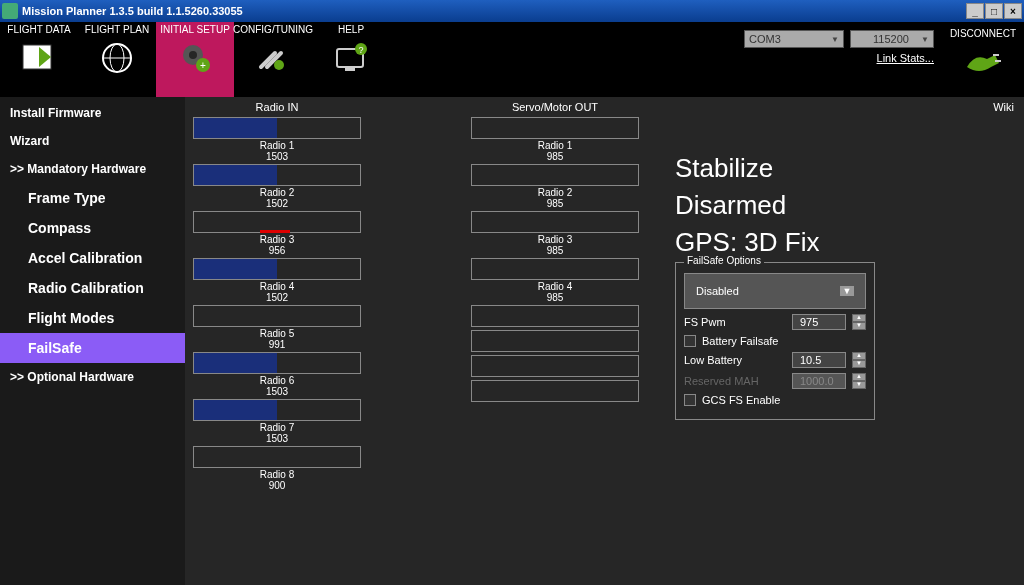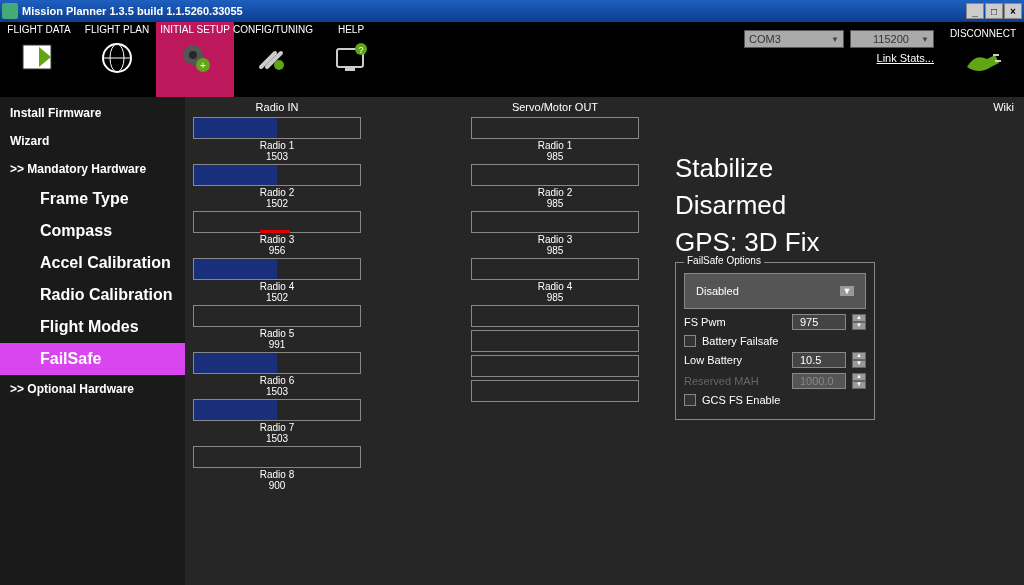--- a/index.html
+++ b/index.html
@@ -23,22 +23,22 @@
 .combo { background: #aaa; color: #333; font-size: 11px; padding: 1px 4px; width: 100px; height: 18px; border: 1px solid #555; display: flex; align-items: center; justify-content: space-between; }
 .combo.small { width: 84px; padding-left: 22px; }
 .combo .arrow { font-size: 8px; color: #444; }
 .link-stats { color: #fff; font-size: 11px; text-decoration: underline; cursor: pointer; }
 .disconnect { position: absolute; right: 8px; top: 6px; text-align: center; font-size: 10px; }
 .plug-icon { width: 44px; height: 34px; margin-top: 4px; }
 
 .main { display: flex; height: calc(100% - 97px); }
 .sidebar { width: 185px; background: #1a1a1a; display: flex; flex-direction: column; padding-top: 2px; }
 .sidebar-item { padding: 7px 10px; font-size: 12px; font-weight: bold; cursor: pointer; color: #fff; position: relative; }
-.sidebar-item.sub { padding-left: 40px; font-weight: bold; font-size: 16px; }
-.sidebar-item.active { background: #d946ef; }
+.sidebar-item.sub { padding-left: 28px; font-weight: bold; font-size: 14px; }
+.sidebar-item.active { background: #8b5cf6; }
 .sidebar-item.active::after { content:''; position:absolute; right:-10px; top:0; border-top:15px solid transparent; border-bottom:15px solid transparent; border-left:10px solid #5fa516; }
 
 .content { flex: 1; background: #262626; padding: 4px 8px; position: relative; }
 .wiki { position: absolute; right: 10px; top: 4px; font-size: 11px; cursor: pointer; }
 
 .columns { display: flex; gap: 20px; }
 .col { display: flex; flex-direction: column; align-items: center; }
 .col-header { font-size: 11px; margin-bottom: 4px; }
 .bar-group { margin-bottom: 2px; display: flex; flex-direction: column; align-items: center; }
 .bar { width: 168px; height: 22px; border: 1px solid #888; background: #262626; position: relative; }

